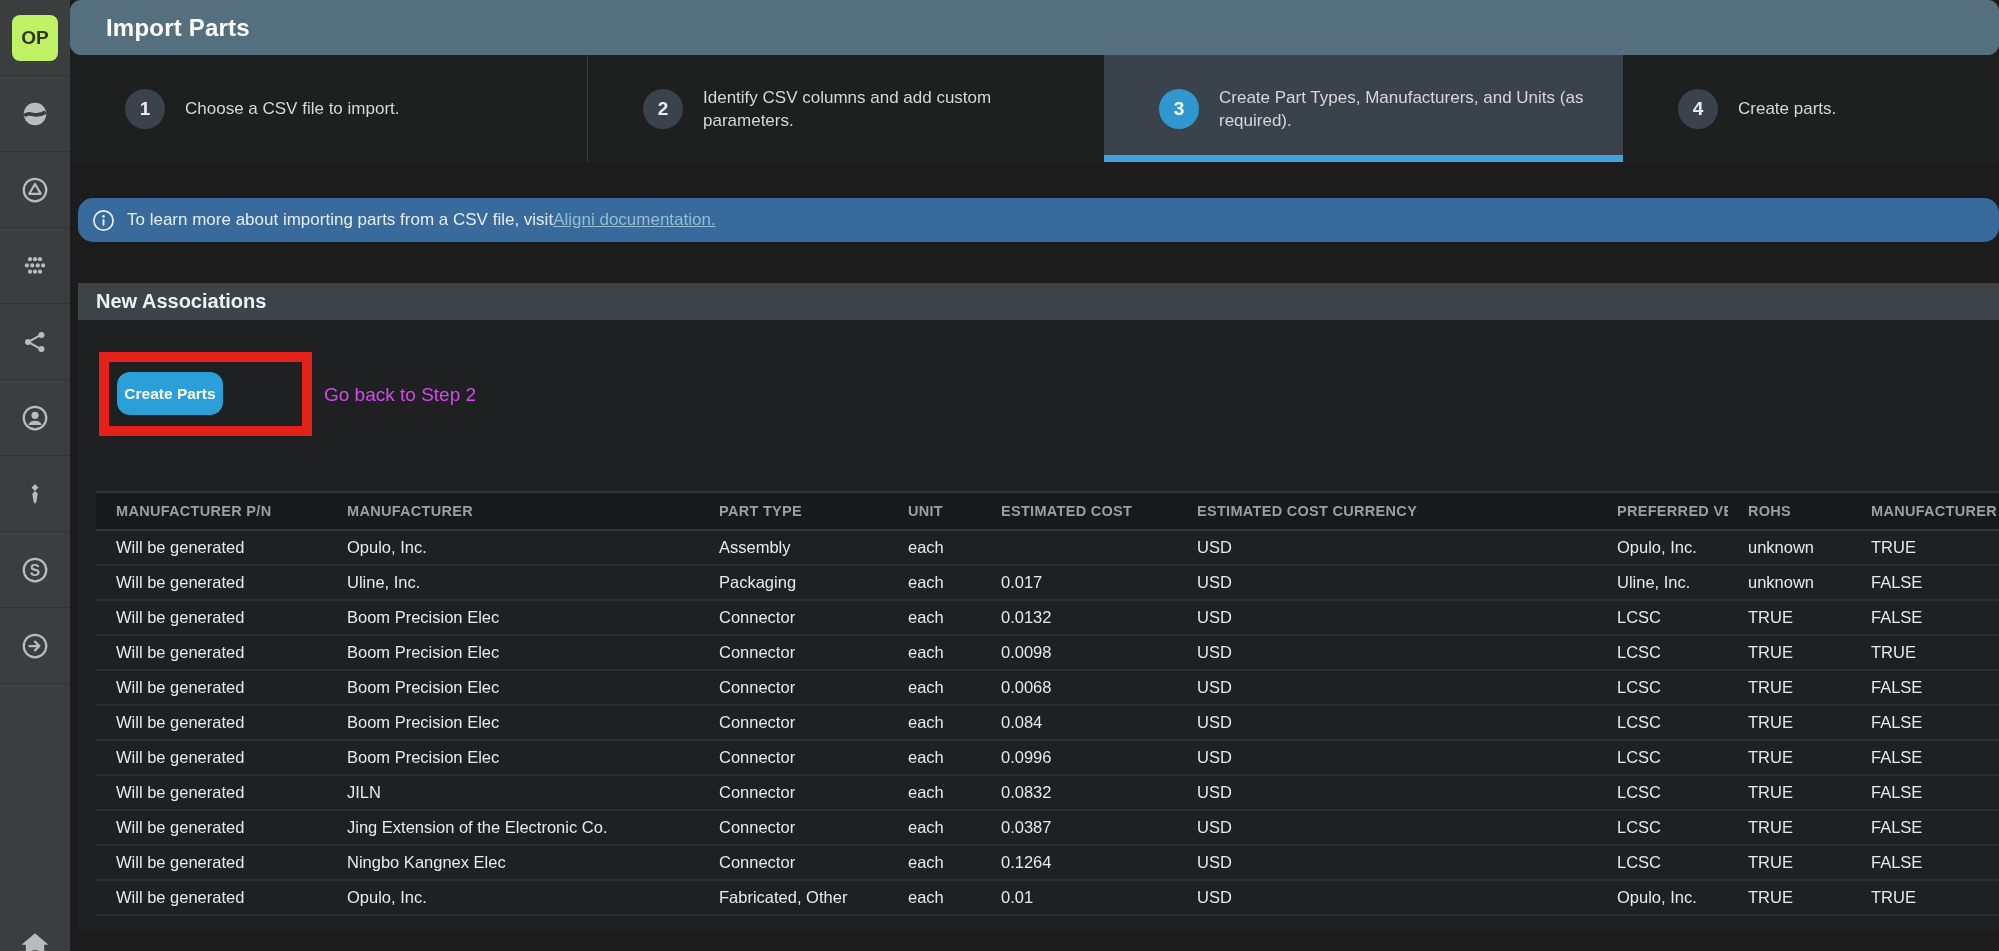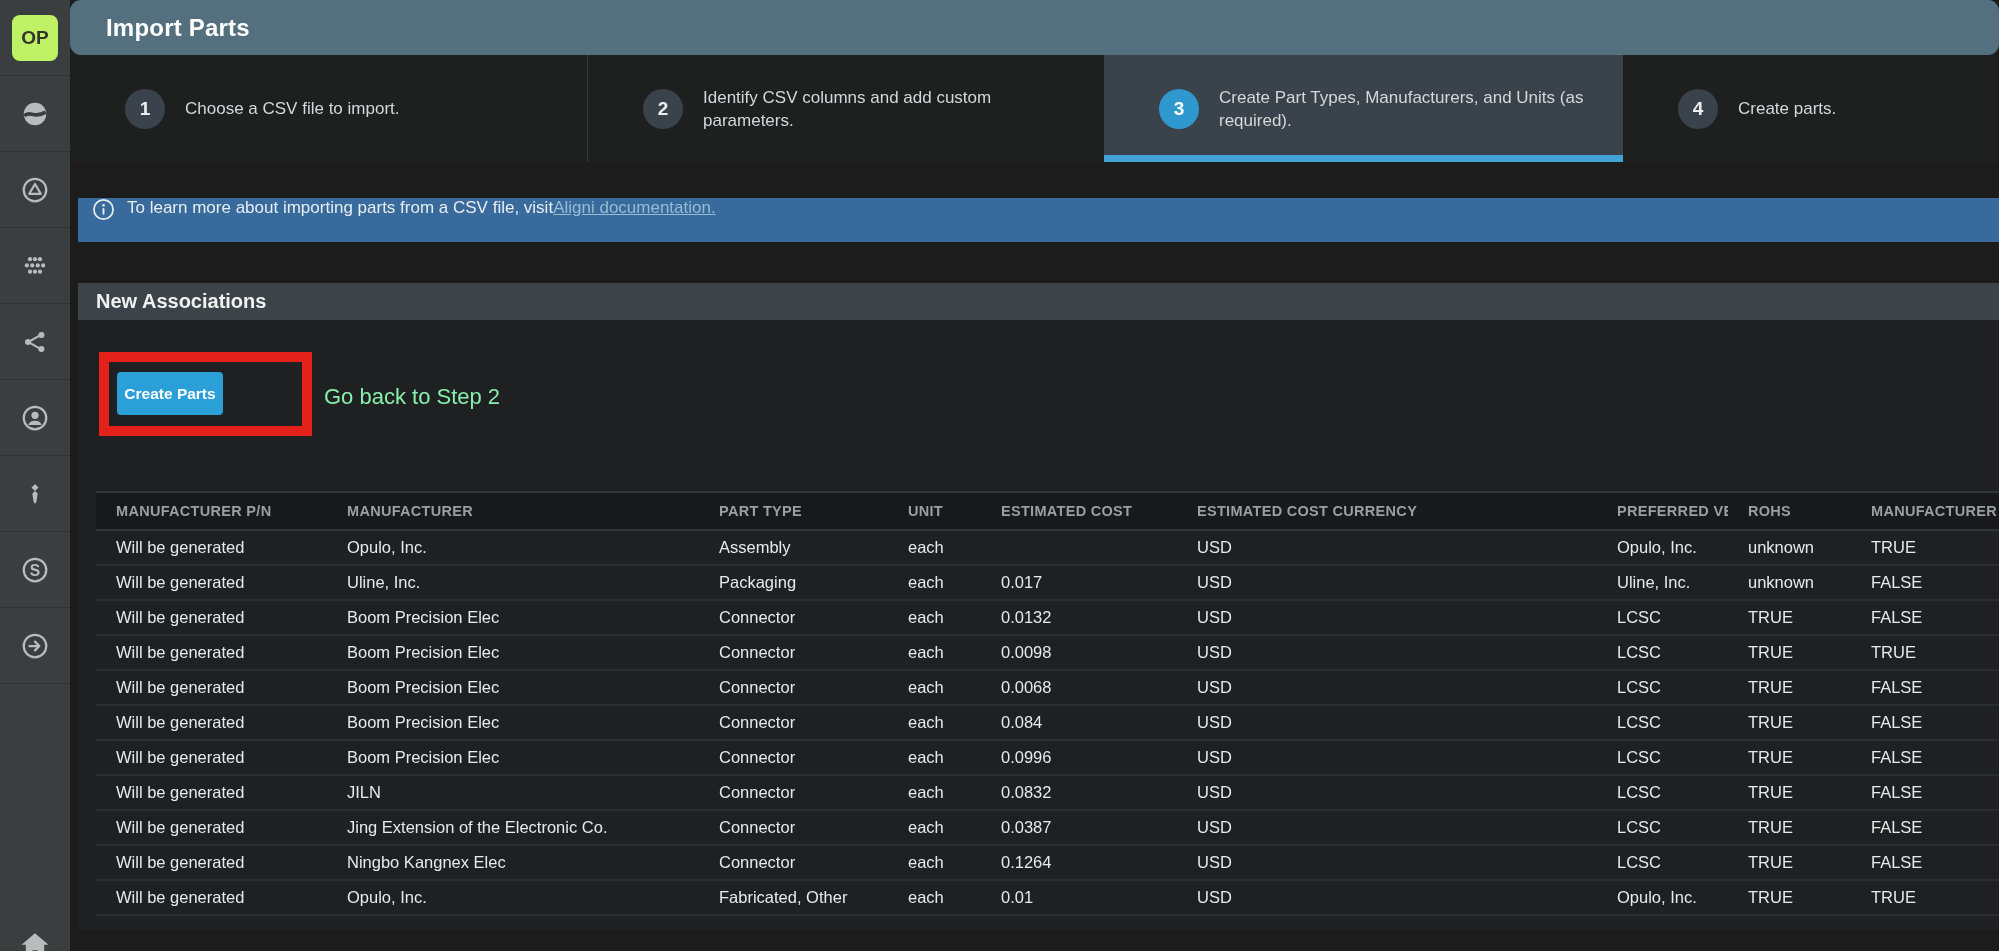--- a/index.html
+++ b/index.html
@@ -36,33 +36,33 @@
   .step-badge { width:40px; height:40px; border-radius:50%; background:#3a434b; color:#eceeee;
                 font-weight:bold; font-size:19px; display:flex; align-items:center; justify-content:center;
                 flex:none; margin-right:20px; }
   .step.active .step-badge { background:#2e98cf; color:#ffffff; }
   .step-label { font-size:17px; color:#d5d7d8; line-height:23px; }
   .step-2 .step-label { max-width:310px; }
   .step-3 .step-label { max-width:385px; }
 
   
   .banner { position:absolute; left:78px; top:198px; width:1921px; height:44px; background:#386a9c;
-            display:flex; align-items:flex-start; padding-left:14px; color:#e8edf2; font-size:17px; }
+            display:flex; align-items:center; padding-left:14px; color:#e8edf2; font-size:17px;border-radius:15px; }
   .banner svg { margin-right:12px; flex:none; }
   .banner-link { color:#96bcd3; text-decoration:underline; cursor:pointer; }
 
   
   .panel { position:absolute; left:78px; top:283px; width:1921px; height:647px; background:#1e2022; overflow:hidden; }
   .panel-header { height:37px; background:#3c4449; display:flex; align-items:center; padding-left:18px; }
   .panel-title { font-size:20px; font-weight:bold; color:#f0f1f1; }
   .message { position:absolute; left:18px; top:62px; font-size:17px; color:#d6d7d8; }
   .create-btn { position:absolute; left:39px; top:89px; width:106px; height:43px; background:#2b9fd8;
-                color:#ffffff; font-weight:bold; font-size:15.5px; border:none; border-radius:4px;
+                color:#ffffff; font-weight:bold; font-size:15.5px; border:none; border-radius:13px;
                 cursor:pointer; font-family:"Liberation Sans", sans-serif; }
-  .back-link { position:absolute; left:246px; top:101px; font-size:22px; color:#86efac;
+  .back-link { position:absolute; left:246px; top:101px; font-size:19px; color:#d946ef;
                text-decoration:none; cursor:pointer; }
 
   
   .annotation { position:absolute; left:99px; top:352px; width:213px; height:84px;
                 border:10px solid #e4211b; z-index:40; pointer-events:none; }
 
   
   .assoc-table { position:absolute; left:18px; top:208px; width:1960px; border-collapse:collapse;
                  table-layout:fixed; font-size:16.5px; color:#e8e9e9; }
   .assoc-table col.c1 { width:231px; } .assoc-table col.c2 { width:372px; }

